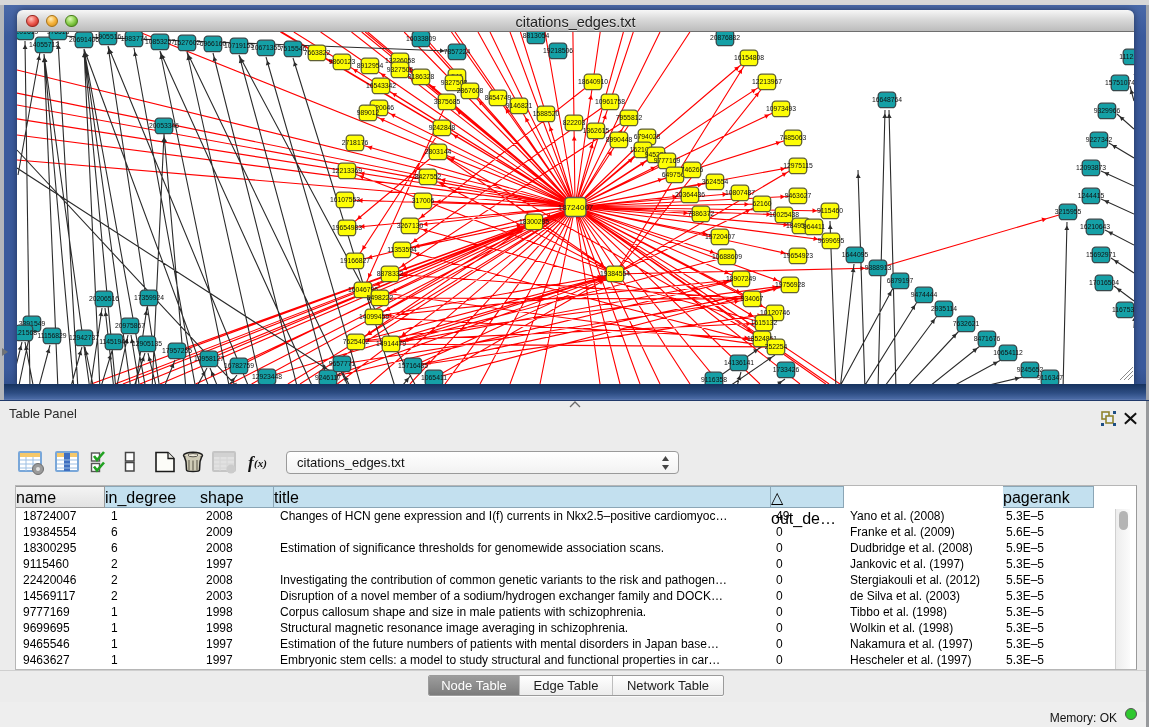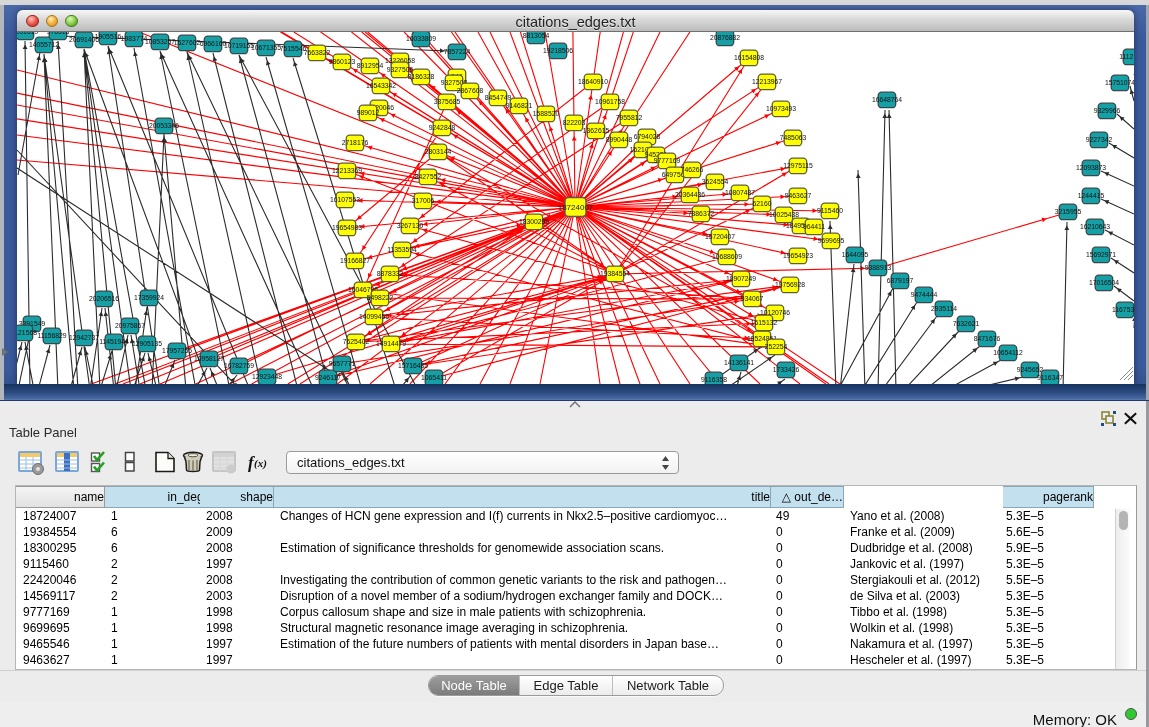--- a/index.html
+++ b/index.html
@@ -12,39 +12,39 @@
 #frame{left:4px;top:5px;width:1142px;height:395px;background:linear-gradient(#4a69a8,#3a5a9c 8%,#3a5a9c 92%,#2c4a82)}
 #win{left:17px;top:10px;width:1117px;height:374px;border-radius:6px 6px 0 0;box-shadow:0 0 6px rgba(0,0,0,.45)}
 #titlebar{left:0;top:0;width:1117px;height:22px;border-radius:6px 6px 0 0;background:linear-gradient(#f7f7f7,#d9d9d9 45%,#bcbcbc);border-bottom:1px solid #6f6f6f}
 #titlebar .tl{position:absolute;top:4.5px;width:12.5px;height:12.5px;border-radius:50%}
 #title{position:absolute;left:0;right:0;top:4px;text-align:center;font-size:14.5px;color:#222;text-shadow:0 1px 0 rgba(255,255,255,.6)}
 #canvas{left:0;top:22px;width:1117px;height:352px;background:#fff;overflow:hidden}
 #splitter{left:4px;top:384px;width:1142px;height:16px;background:linear-gradient(#16335e,#2c4c82 55%,#4b6ba6 95%,#7089ba)}
 
 #bottom{left:0;top:400px;width:1149px;height:327px;background:#ececec;border-top:1px solid #20396a}
 #tpbar{left:0;top:0;width:1149px;height:30px}
-#tptitle{left:9px;top:24px;font-size:13px;color:#2a2a2a}
+#tptitle{left:9px;top:5px;font-size:13px;color:#2a2a2a}
 #toolbar{left:0;top:30px;width:1149px;height:50px}
 #dropdown{left:286px;top:20px;width:393px;height:23px;background:linear-gradient(#ffffff,#f2f2f2);border:1px solid #9a9a9a;border-radius:4px;font-size:13px;color:#111;line-height:21px;padding-left:10px}
 #tablebox{left:15px;top:84px;width:1122px;height:185px;background:#fff;border:1px solid #b6b6b6;border-right:1px solid #9a9a9a;overflow:hidden}
-.th{position:absolute;top:0;height:22px;background:#c3e0ef;border:1px solid #8ba6b6;border-left:none;font-size:12px;text-align:right;line-height:21px;color:#000}
+.th{position:absolute;top:0;height:22px;background:#c3e0ef;border:1px solid #8ba6b6;border-left:none;font-size:16px;text-align:left;line-height:21px;color:#000}
 .tr{position:relative;height:16px;font-size:12px;color:#000;white-space:nowrap}
 .tr>div{position:absolute;top:0;height:16px;line-height:15px;overflow:hidden}
 .c0{left:7px;width:86px}.c1{left:95px;width:92px}.c2{left:190px;width:72px}
 .c3{left:264px;width:492px}.c4{left:760px;width:68px}.c5{left:834px;width:148px}
 .c6{left:990px;width:92px}
 #vscroll{position:absolute;right:6px;top:23px;width:15px;height:161px;background:linear-gradient(90deg,#ededed,#fbfbfb);border-left:1px solid #d0d0d0}
 #vthumb{position:absolute;left:2.5px;top:2px;width:9px;height:19px;background:#b4b4b4;border-radius:5px}
 #tabbar{left:0;top:269px;width:1149px;height:32px;border-top:1px solid #cfcfcf}
-#seg{position:absolute;left:428px;top:4px;height:21px;border:1px solid #9b9b9b;border-radius:10px;background:linear-gradient(#ffffff,#ececec);overflow:hidden;box-shadow:0 1px 1px rgba(255,255,255,.8)}
+#seg{position:absolute;left:428px;top:4px;height:21px;border:1px solid #9b9b9b;border-radius:2px;background:linear-gradient(#ffffff,#ececec);overflow:hidden;box-shadow:0 1px 1px rgba(255,255,255,.8)}
 #seg div{float:left;height:21px;line-height:20px;font-size:13px;color:#1c1c1c;text-align:center}
 #seg .sel{background:linear-gradient(#9d9d9d,#787878);color:#fff}
 #seg .sep{width:1px;background:#bdbdbd;height:21px}
 #status{left:0;top:301px;width:1149px;height:26px;background:#eeeeee}
-#mem{position:absolute;right:32px;top:9px;font-size:15px;color:#111}
+#mem{position:absolute;right:32px;top:9px;font-size:12px;color:#111}
 #memdot{position:absolute;right:12px;top:6px;width:12px;height:12px;border-radius:50%;background:#2fc82f;border:1.5px solid #555}
 #rightstrip2{left:1146px;top:0;width:3px;height:327px;background:#97999c}
 </style></head><body>
 <div id="top" class="abs">
   <div id="topstrip" class="abs"></div>
   <div id="frame" class="abs"></div>
   <div id="leftstrip" class="abs"></div>
   <div id="rightstrip" class="abs"></div>
   <div id="win" class="abs">
     <div id="titlebar" class="abs">
@@ -691,20 +691,21 @@
           <div class="c2">1997</div>
           <div class="c3">Estimation of the future numbers of patients with mental disorders in Japan base…</div>
           <div class="c4">0</div>
           <div class="c5">Nakamura et al. (1997)</div>
           <div class="c6">5.3E–5</div>
         </div>
 <div class="tr">
           <div class="c0">9463627</div>
           <div class="c1">1</div>
           <div class="c2">1997</div>
+          <div class="c3">Embryonic stem cells: a model to study structural and functional properties in car…</div>
           <div class="c4">0</div>
           <div class="c5">Hescheler et al. (1997)</div>
           <div class="c6">5.3E–5</div>
         </div>
       </div>
     <div id="vscroll">
         <div id="vthumb"></div>
       </div>
   </div>
   <div id="tabbar" class="abs">

